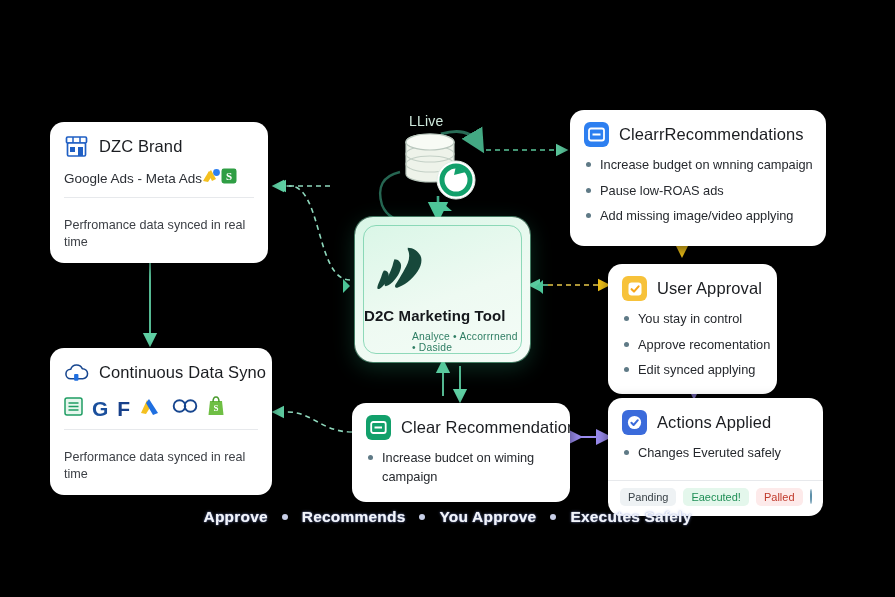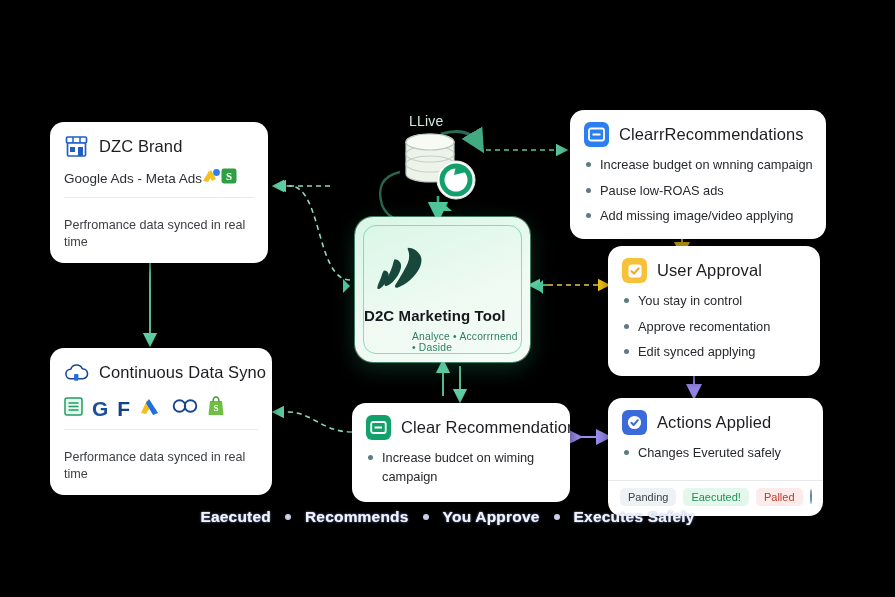--- a/index.html
+++ b/index.html
@@ -36,21 +36,21 @@
   }
 
   
   .isq{width:25px;height:25px;border-radius:6px;display:flex;align-items:center;
        justify-content:center;flex:0 0 auto;}
 
   
   #card-brand{left:50px;top:122px;width:218px;}
   #card-sync{left:50px;top:348px;width:222px;}
   #card-reco-top{left:570px;top:110px;width:256px;}
-  #card-approval{left:608px;top:246px;width:212px;}
+  #card-approval{left:608px;top:264px;width:169px;}
   #card-actions{left:608px;top:398px;width:215px;}
   #card-reco-bottom{left:352px;top:403px;width:218px;}
 
   
   #hub{
     position:absolute;left:355px;top:217px;width:175px;height:145px;
     border-radius:18px;
     background:linear-gradient(160deg,#d8f6e6 0%,#eefaf2 55%,#f4fcf7 100%);
     box-shadow:0 0 0 1px rgba(120,210,170,.55),0 6px 22px rgba(40,160,120,.28);
     display:flex;align-items:center;justify-content:center;
@@ -285,21 +285,21 @@
             <text x="9" y="15" font-size="9" font-weight="700" fill="#ffffff" text-anchor="middle" font-family="Liberation Serif, serif">S</text>
           </svg>
         </span>
       </div>
       <div class="divider"></div>
     </div>
     <div class="foot">Performance data synced in real time</div>
   </div>
 
   <div class="card" id="card-reco-top">
-    <div class="card-pad" style="padding-bottom:13px;">
+    <div class="card-pad" style="padding-bottom:20px;">
       <div class="card-head">
         <span class="isq" style="background:#2d7ff0;">
           <svg width="17" height="15" viewBox="0 0 17 15">
             <rect x="1" y="1.5" width="15" height="12" rx="2" fill="none" stroke="#ffffff" stroke-width="1.8"></rect>
             <line x1="4.5" y1="7.5" x2="12.5" y2="7.5" stroke="#ffffff" stroke-width="1.8"></line>
           </svg>
         </span>
         <span class="card-title">ClearrRecommendations</span>
       </div>
       <ul class="bullets">
@@ -364,21 +364,21 @@
         </span>
         <span class="card-title">Clear Recommendations</span>
       </div>
       <ul class="bullets">
         <li style="white-space:normal;max-width:160px;">Increase budcet on wiming campaign</li>
       </ul>
     </div>
   </div>
 
   <div id="caption">
-    <span>Eaecuted</span>
+    <span>Approve</span>
     <span class="dot"></span>
     <span>Recommends</span>
     <span class="dot"></span>
     <span>You Approve</span>
     <span class="dot"></span>
     <span>Executes Safely</span>
   </div>
 
 </div>
 

